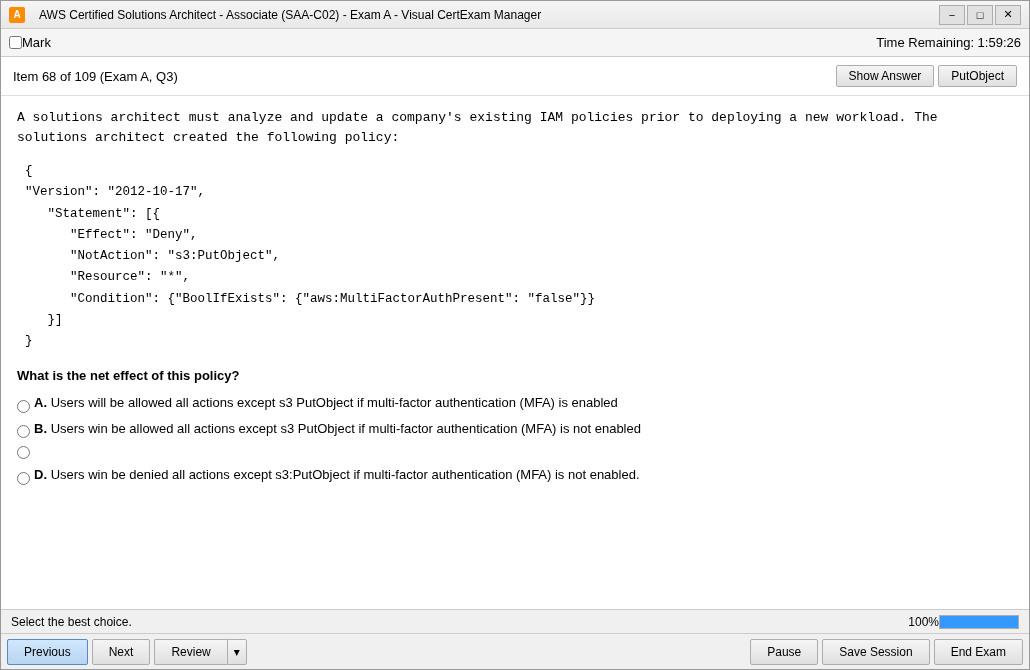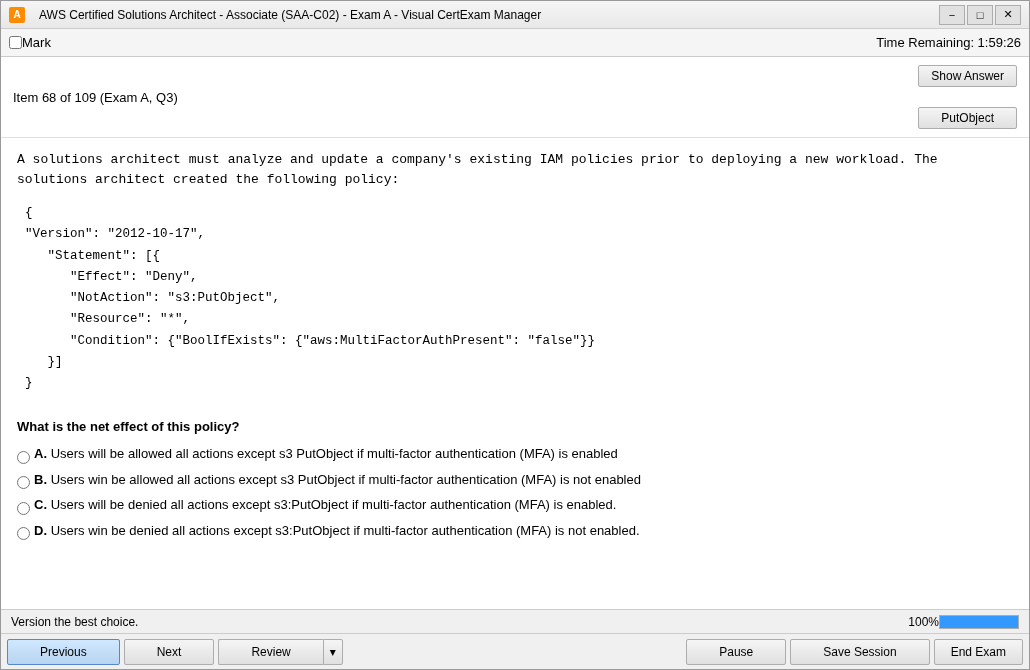--- a/index.html
+++ b/index.html
@@ -101,22 +101,21 @@
       border-bottom: 1px solid #e0e0e0;
       background: white;
     }
     .question-info {
       flex: 1;
       font-size: 13px;
       color: #000;
     }
     .header-buttons {
       display: flex;
-      gap: 20px;
-      flex-direction: column;
+      gap: 4px;
     }
     .header-btn {
       padding: 3px 12px;
       background: linear-gradient(to bottom, #f5f5f5, #e0e0e0);
       border: 1px solid #adadad;
       cursor: pointer;
       font-size: 12px;
       color: #000;
       border-radius: 2px;
     }
@@ -142,21 +141,21 @@
       margin: 8px 0;
       line-height: 1.7;
       color: #000;
       white-space: pre;
     }
 
     .question-subtitle {
       font-size: 13px;
       font-weight: bold;
       color: #000;
-      margin: 21px 0 10px 0;
+      margin: 12px 0 10px 0;
     }
 
     
     .answer-choices {
       list-style: none;
       padding: 0;
     }
     .answer-choice {
       display: flex;
       align-items: flex-end;
@@ -213,21 +212,21 @@
       background: #f0f0f0;
       border-top: 1px solid #ccc;
       height: 36px;
       display: flex;
       align-items: center;
       padding: 0 6px;
       gap: 4px;
       flex-shrink: 0;
     }
     .bottom-btn {
-      padding: 4px 32px;
+      padding: 4px 16px;
       background: linear-gradient(to bottom, #f5f5f5, #e0e0e0);
       border: 1px solid #adadad;
       cursor: pointer;
       font-size: 12px;
       color: #000;
       border-radius: 2px;
       height: 26px;
       display: flex;
       align-items: center;
     }
@@ -319,33 +318,32 @@
       <li class="answer-choice">
         <input type="radio" name="answer" value="A" style="">
         <span class="answer-choice-text"><strong>A.</strong>&nbsp;<span>Users will be allowed all actions except s3 PutObject if multi-factor authentication (MFA) is enabled</span></span>
       </li>
       <li class="answer-choice">
         <input type="radio" name="answer" value="B" style="">
         <span class="answer-choice-text"><strong>B.</strong>&nbsp;<span>Users win be allowed all actions except s3 PutObject if multi-factor authentication (MFA) is not enabled</span></span>
       </li>
       <li class="answer-choice">
         <input type="radio" name="answer" value="C" style="">
-        <span class="answer-choice-text"><strong>C.</strong>&nbsp;<span>Users will be denied all actions except s3:PutObject if multi-factor authentication (MFA) is enabled.</span></span>
       </li>
       <li class="answer-choice">
         <input type="radio" name="answer" value="D" style="">
         <span class="answer-choice-text"><strong>D.</strong>&nbsp;<span>Users win be denied all actions except s3:PutObject if multi-factor authentication (MFA) is not enabled.</span></span>
       </li>
     </ul>
   </div>
 
 </div>
 
 <div class="status-bar">
-  <span class="status-text">Version the best choice.</span>
+  <span class="status-text">Select the best choice.</span>
   <div class="progress-section">
     <span class="progress-label">100%</span>
     <div class="progress-bar-container">
       <div class="progress-bar-fill" style="width: 100%;"></div>
     </div>
   </div>
 </div>
 
 <div class="bottom-toolbar">
   <button class="bottom-btn active">Previous</button>

